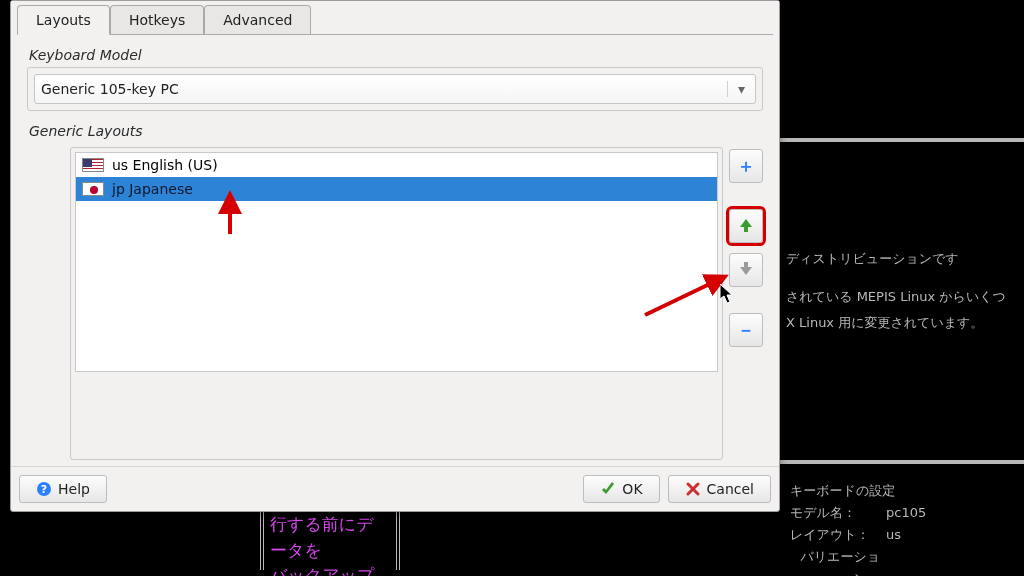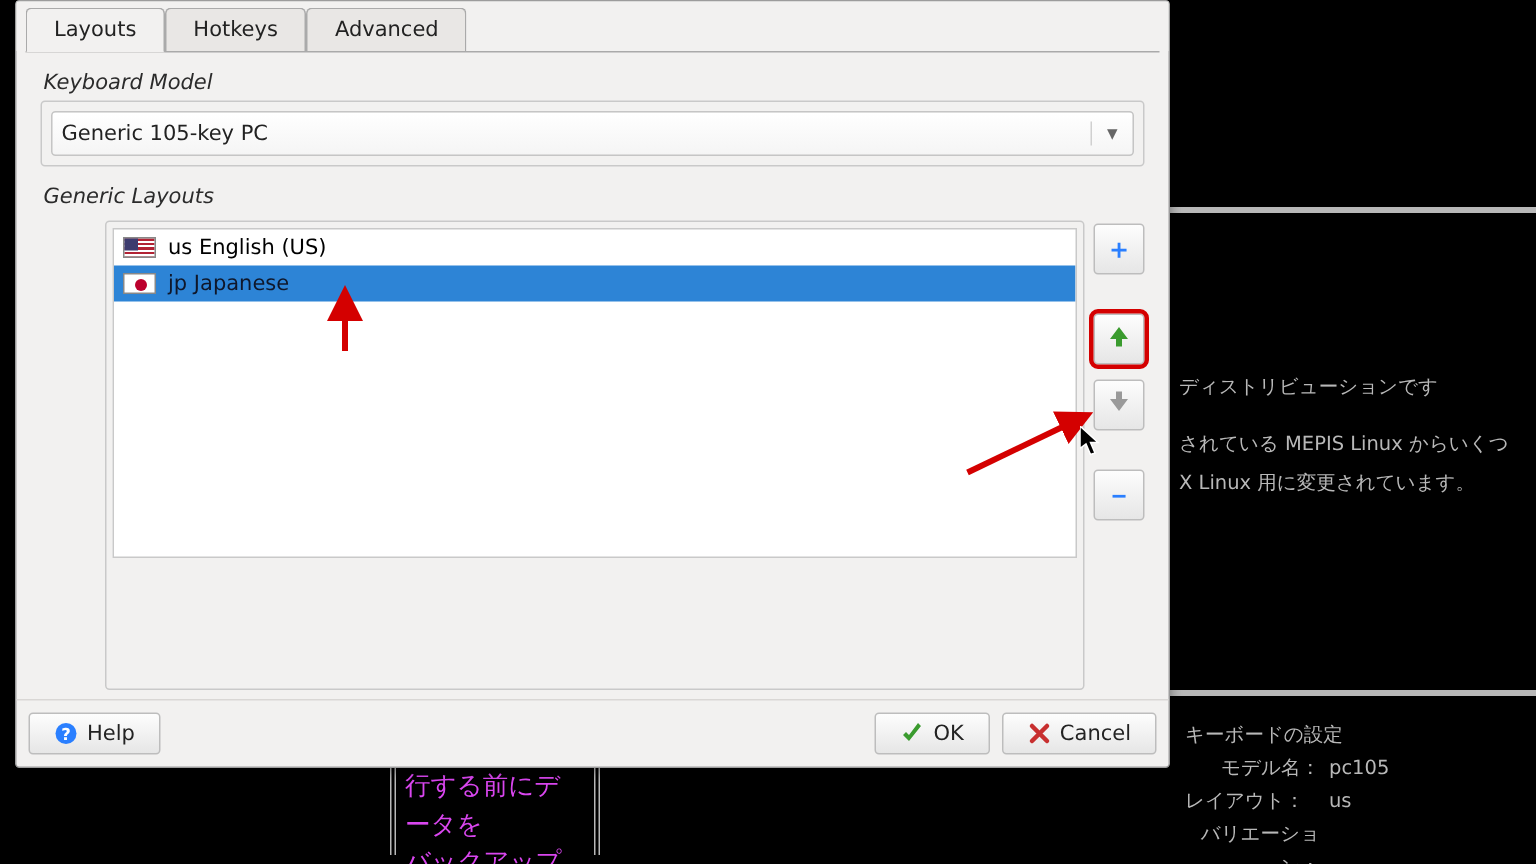--- a/index.html
+++ b/index.html
@@ -233,21 +233,21 @@
   <div class="bg-rule2"></div>
   <div style="position:absolute; left:786px; top:210px; color:#b8b8b8; font-size:13px; line-height:2.0;margin-top:36px;">
     <div>ディストリビューションです</div>
     <div style="height:12px"></div>
     <div>されている MEPIS Linux からいくつ</div>
     <div>X Linux 用に変更されています。</div>
   </div>
   <div class="bg-info">
     <div>キーボードの設定</div>
     <div>
-      <span style="display:inline-block; width:90px; text-align:right; margin-right:6px;">モデル名：</span><span>pc105</span>
+      <span style="display:inline-block; width:90px; margin-right:6px;">モデル名：</span><span>pc105</span>
     </div>
     <div>
       <span style="display:inline-block; width:90px; text-align:left; margin-right:6px;">レイアウト：</span><span>us</span>
     </div>
     <div>
       <span style="display:inline-block; width:90px; text-align:right; margin-right:6px;">バリエーション：</span>
     </div>
   </div>
   <div class="bg-bottom-box">
     <div style="white-space:pre-line">行する前にデータを

